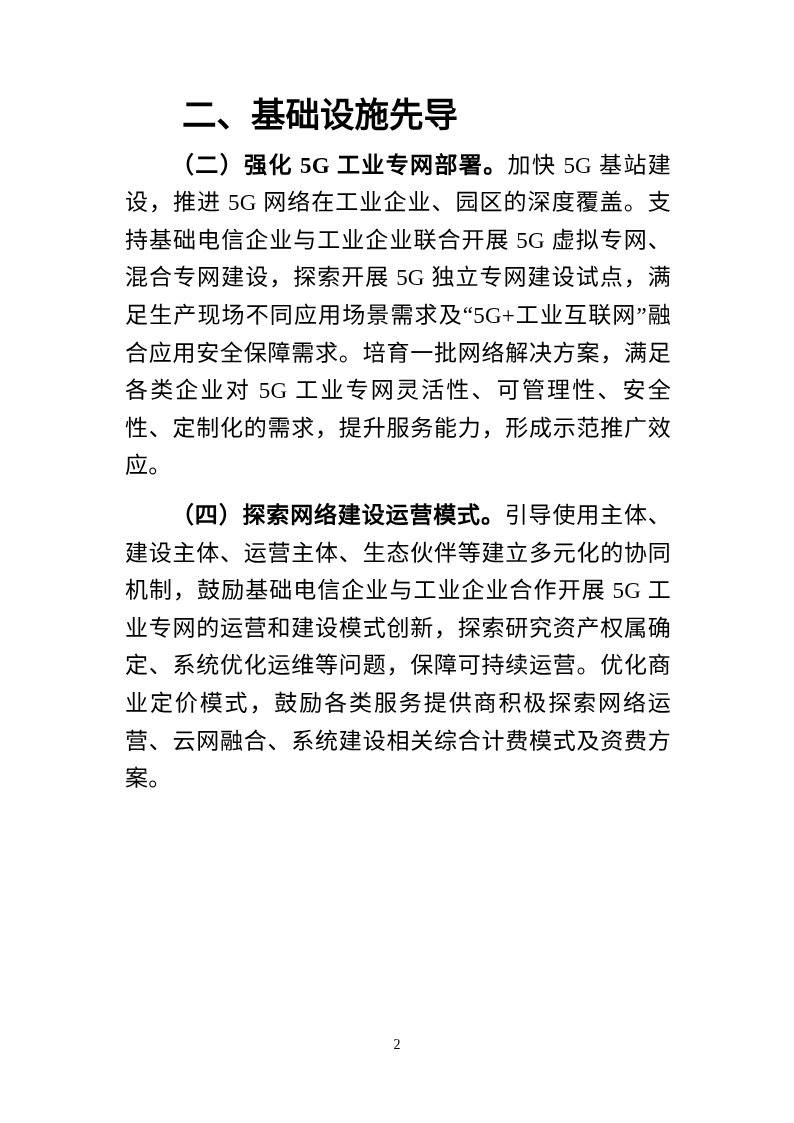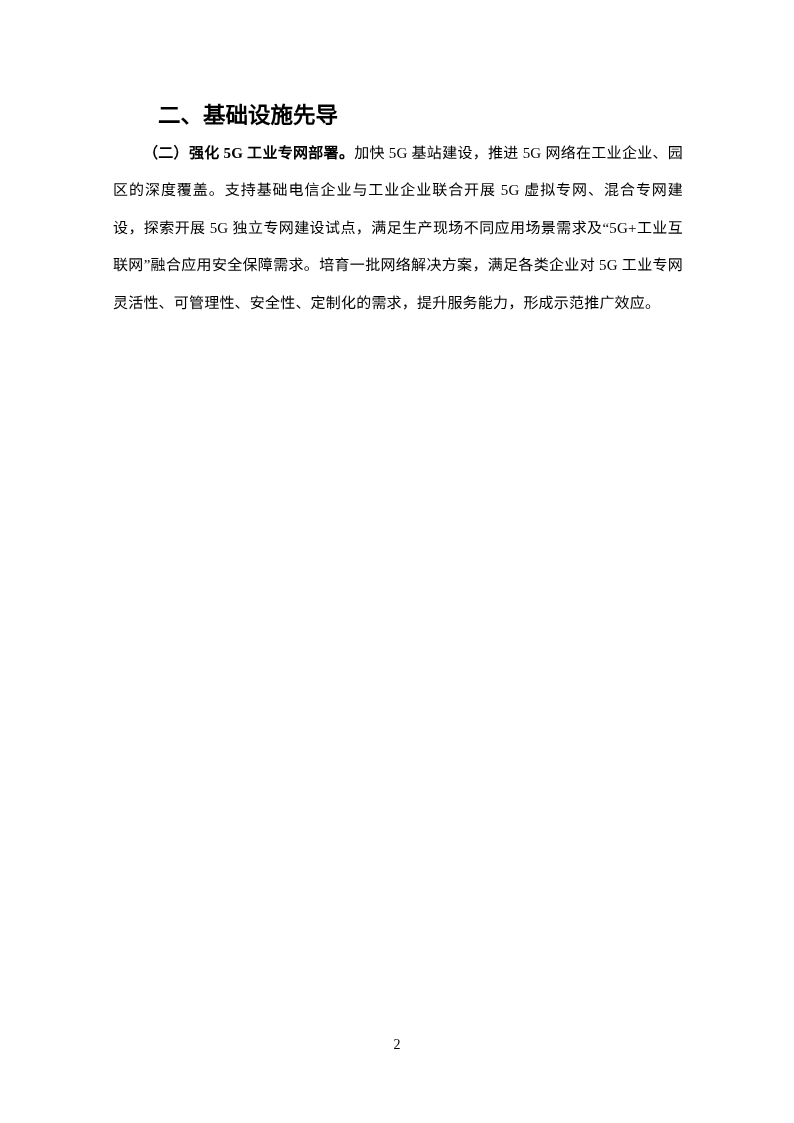--- a/index.html
+++ b/index.html
@@ -14,31 +14,31 @@
     background: #ffffff;
     overflow: hidden;
     font-family: "Liberation Serif", "DejaVu Serif", serif;
     color: #000000;
   }
   .content {
     position: absolute;
     left: 113px;
     top: 97px;
     width: 570px;
-    font-size: 15px;
+    font-size: 23px;
     line-height: 37.6px;
   }
   .section-heading {
     font-weight: bold;
     text-indent: 2em;
     text-align: left;
     margin: 0;
   }
   .para {
-    margin: 0;
+    margin: 12px;
     text-indent: 2em;
     text-align: justify;
     letter-spacing: 0.2px;
   }
   .para .lead {
     font-weight: bold;
   }
   .page-number {
     position: absolute;
     top: 1036px;
@@ -54,17 +54,18 @@
 <body>
 
 <div class="page">
   <div class="content">
 
     <h2 class="section-heading">二、基础设施先导</h2>
 
     <p class="para"><span class="lead">（二）强化 5G 工业专网部署。</span><span>加快 5G 基站建设，推进 5G 网络在工业企业、园区的深度覆盖。支持基础电信企业与工业企业联合开展 5G 虚拟专网、混合专网建设，探索开展 5G 独立专网建设试点，满足生产现场不同应用场景需求及“5G+工业互联网”融合应用安全保障需求。培育一批网络解决方案，满足各类企业对 5G 工业专网灵活性、可管理性、安全性、定制化的需求，提升服务能力，形成示范推广效应。</span></p>
 
 
+    <p class="para"><span class="lead">（四）探索网络建设运营模式。</span><span>引导使用主体、建设主体、运营主体、生态伙伴等建立多元化的协同机制，鼓励基础电信企业与工业企业合作开展 5G 工业专网的运营和建设模式创新，探索研究资产权属确定、系统优化运维等问题，保障可持续运营。优化商业定价模式，鼓励各类服务提供商积极探索网络运营、云网融合、系统建设相关综合计费模式及资费方案。</span></p>
 
   </div>
 
   <div class="page-number">2</div>
 </div>
 
 </body></html>

